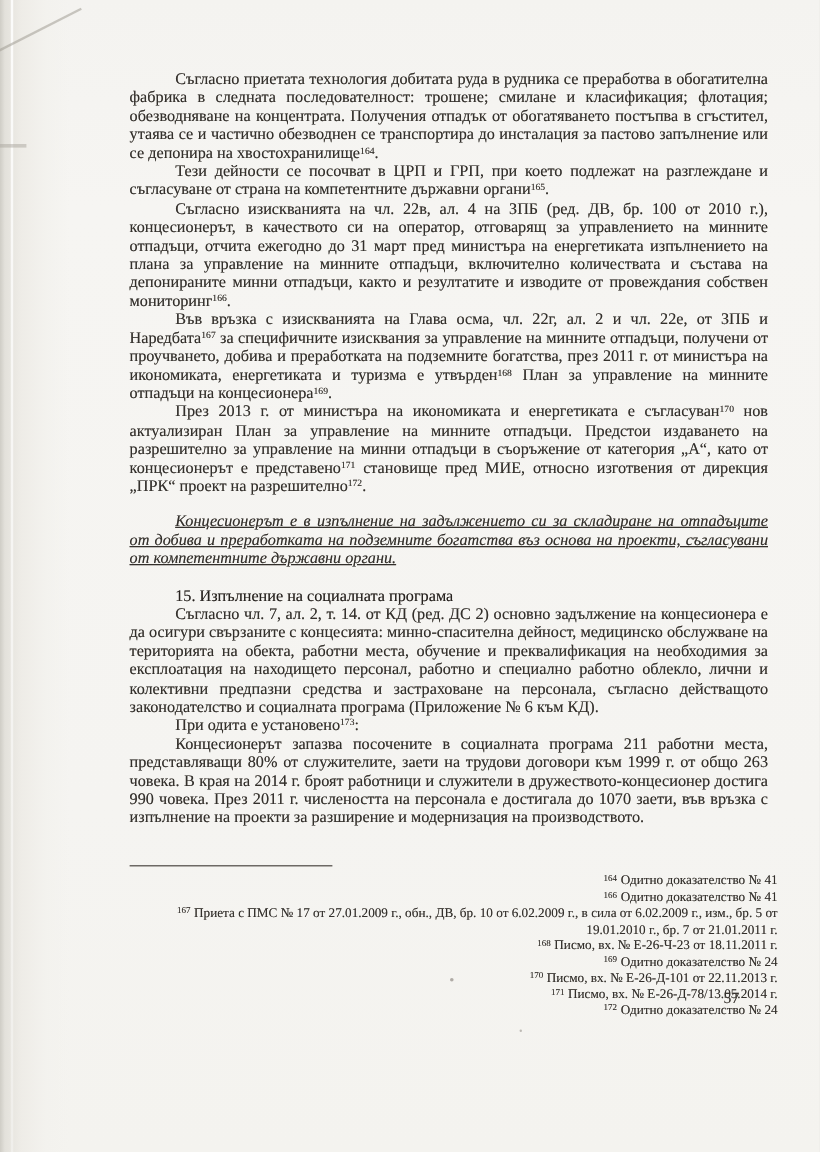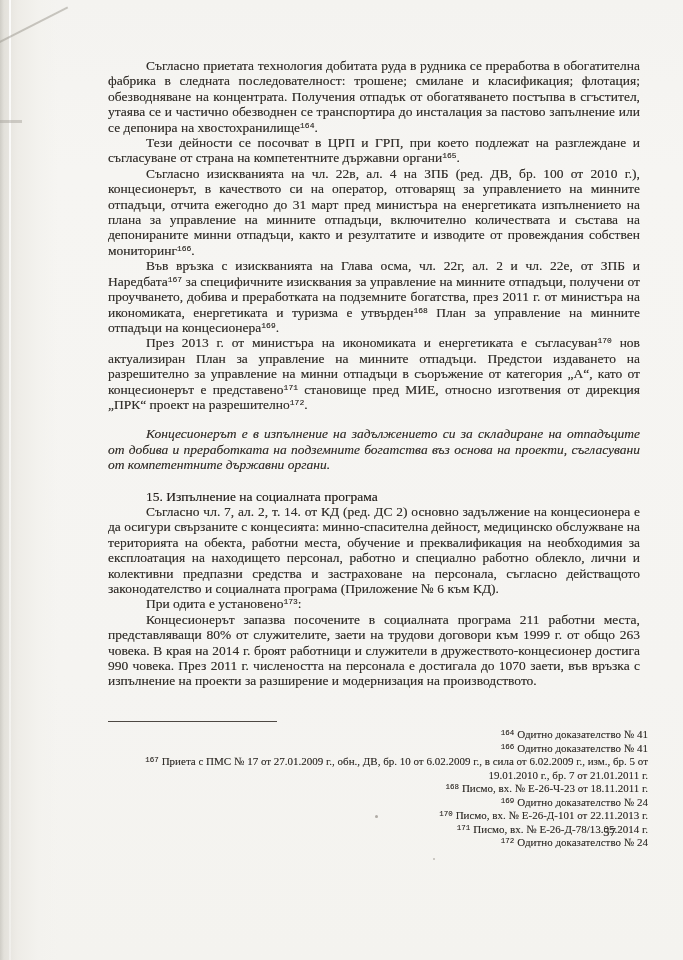--- a/index.html
+++ b/index.html
@@ -36,25 +36,25 @@
   }
   .speck { position: absolute; border-radius: 50%; background: #6b635c; }
 
   .main-text {
     position: absolute; left: 108px; top: 58px; width: 532px;
     font-size: 13.5px; line-height: 15.4px;
     text-align: justify;
     text-shadow: 0 0 0.4px rgba(64,56,50,0.55);
   }
   .main-text p { margin: 0; text-indent: 38px; }
-  .para-gap { margin-top: 14px !important; }
+  .para-gap { margin-top: 14px !important; text-decoration: underline; }
   .italic-para { font-style: italic; }
   .section-heading { font-weight: normal; color: #26221f; margin-top: 16px !important; }
   sup {
-    font-size: 8px; line-height: 0; vertical-align: 4px; letter-spacing: 0; font-family: Liberation Mono, monospace;
+    font-size: 8px; line-height: 0; vertical-align: 4px; letter-spacing: 0;
   }
 
   .footnotes {
     position: absolute; left: 108px; top: 721px; width: 540px;
     font-size: 11px; line-height: 13.5px;
     text-align: right;
     text-shadow: 0 0 0.4px rgba(64,56,50,0.5);
   }
   .fn-separator {
     width: 169px; height: 0;

